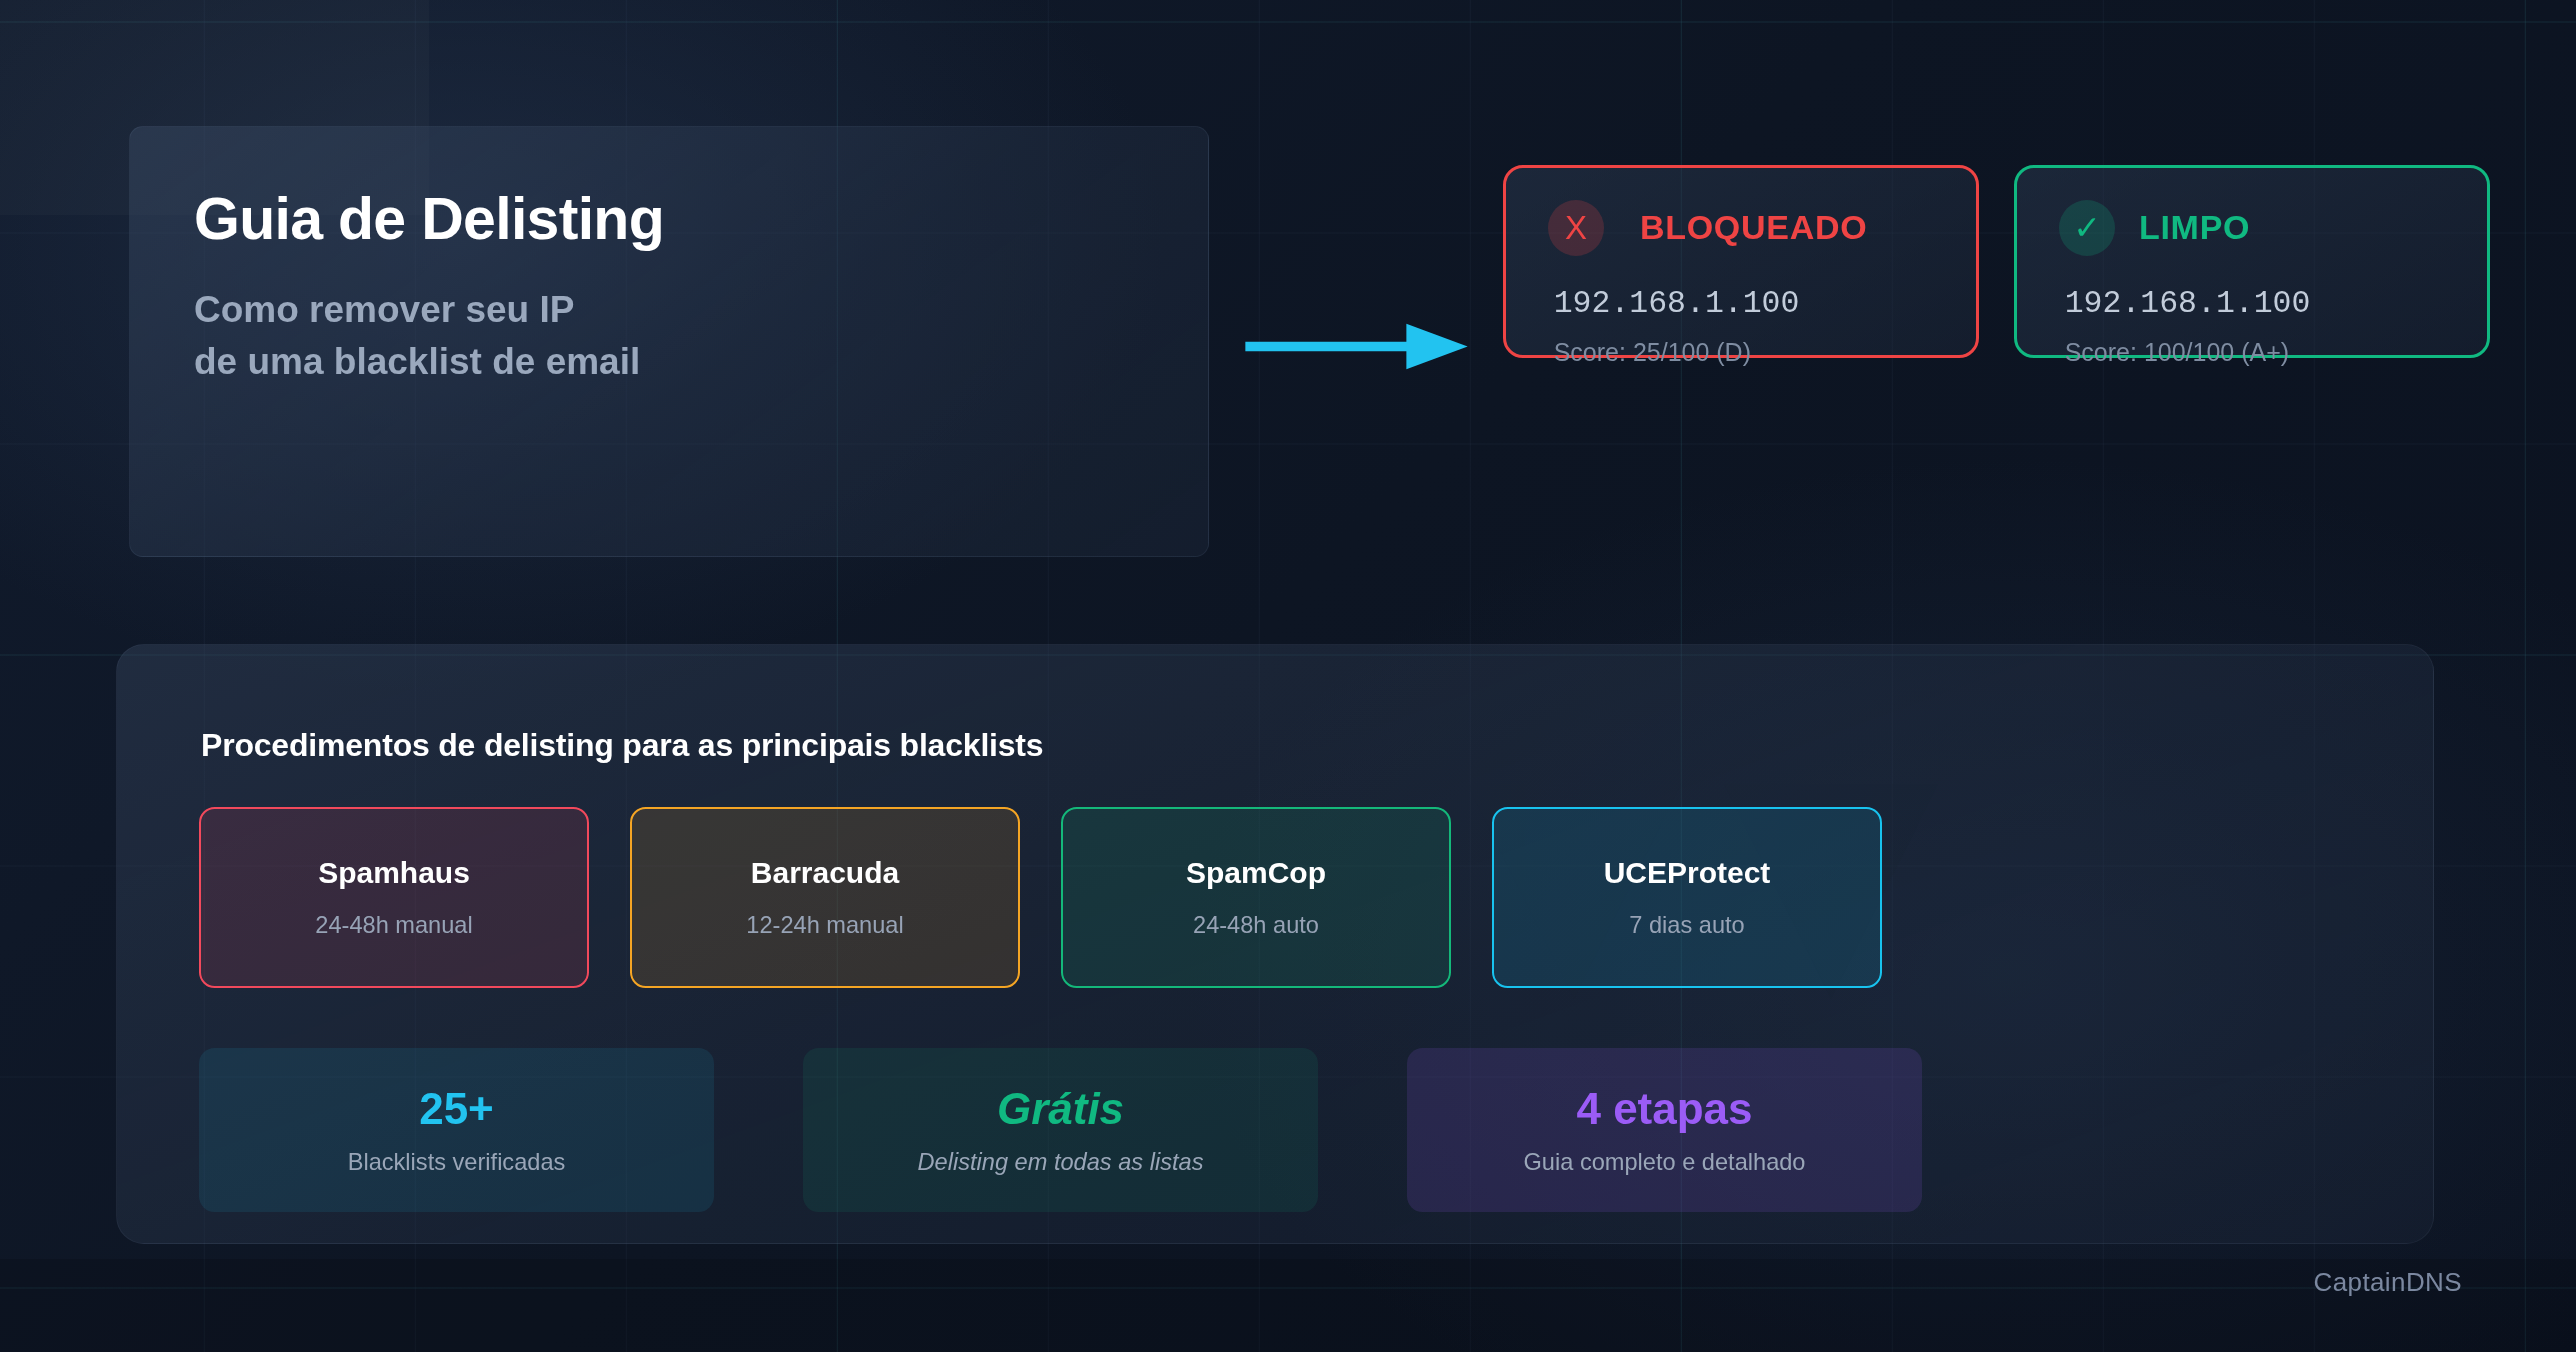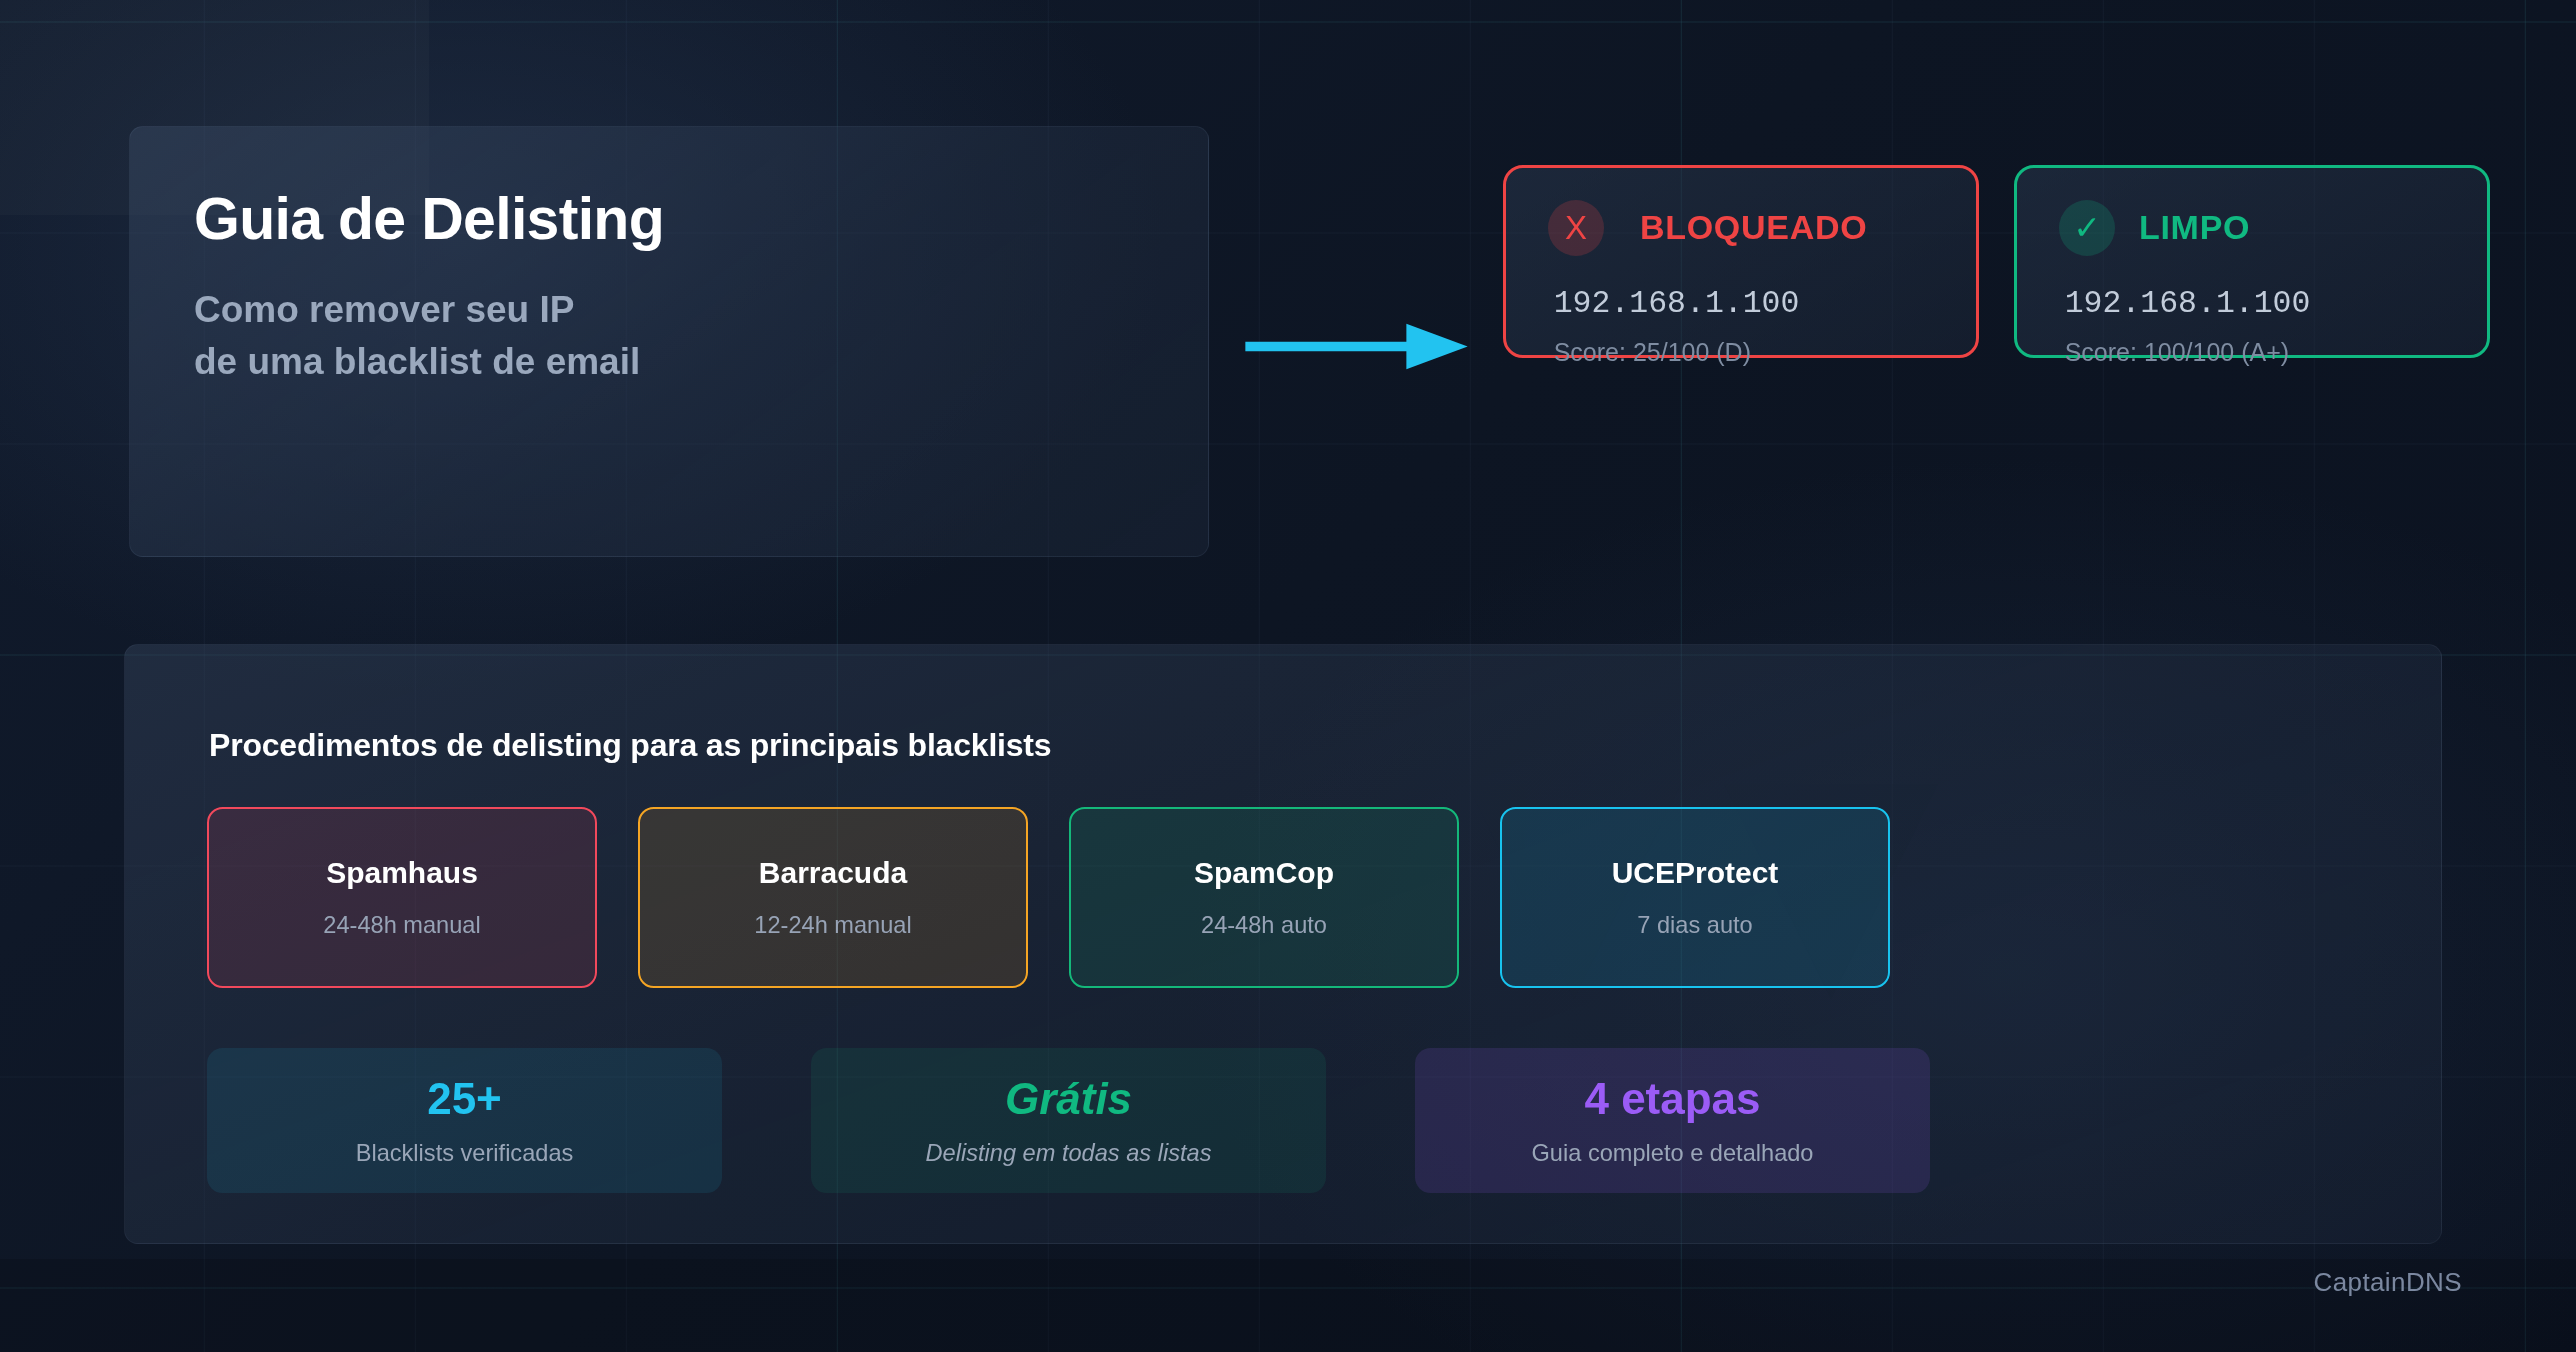--- a/index.html
+++ b/index.html
@@ -104,22 +104,22 @@
   .status-ip{
     font-family:"Liberation Mono", monospace;
     font-size:31.5px; color:#c2ccda; margin-top:30px; padding-left:5.7px;
   }
   .status-score{
     font-size:25px; color:#7f8da2; margin-top:17px; padding-left:5.7px;
   }
 
   
   #main-panel{
-    position:absolute; left:124px; top:644px; width:2318px; height:600px;
-    border-radius:14px;
+    position:absolute; left:116px; top:644px; width:2318px; height:600px;
+    border-radius:28px;
     background:linear-gradient(160deg, rgba(58,74,99,.40) 0%, rgba(41,54,76,.32) 60%, rgba(35,46,66,.28) 100%);
     border:1.4px solid rgba(150,175,205,.07);
   }
   #panel-title{
     position:absolute; left:84px; top:82px;
     font-size:32px; font-weight:700; color:#ffffff; letter-spacing:-0.2px;
   }
 
   
   #blacklist-row{
@@ -133,21 +133,21 @@
   }
   .bl-name{ font-size:30px; font-weight:700; color:#ffffff; }
   .bl-time{ font-size:23.6px; color:#97a3b6; margin-top:21.5px; }
 
   
   #stat-row{
     position:absolute; left:82px; top:403px;
     display:flex; gap:89px;
   }
   .stat-card{
-    width:515px; height:145px; border-radius:15.7px;
+    width:515px; height:164px; border-radius:15.7px;
     display:flex; flex-direction:column; align-items:center; justify-content:center;
   }
   .stat-value{ font-size:44px; font-weight:700; }
   .stat-label{ font-size:23.6px; color:#9aa6b8; margin-top:15.7px; }
 
   
   #footer-brand{
     position:absolute; right:114px; bottom:54px;
     font-size:26px; color:#7b88a0; letter-spacing:0.4px;
   }

